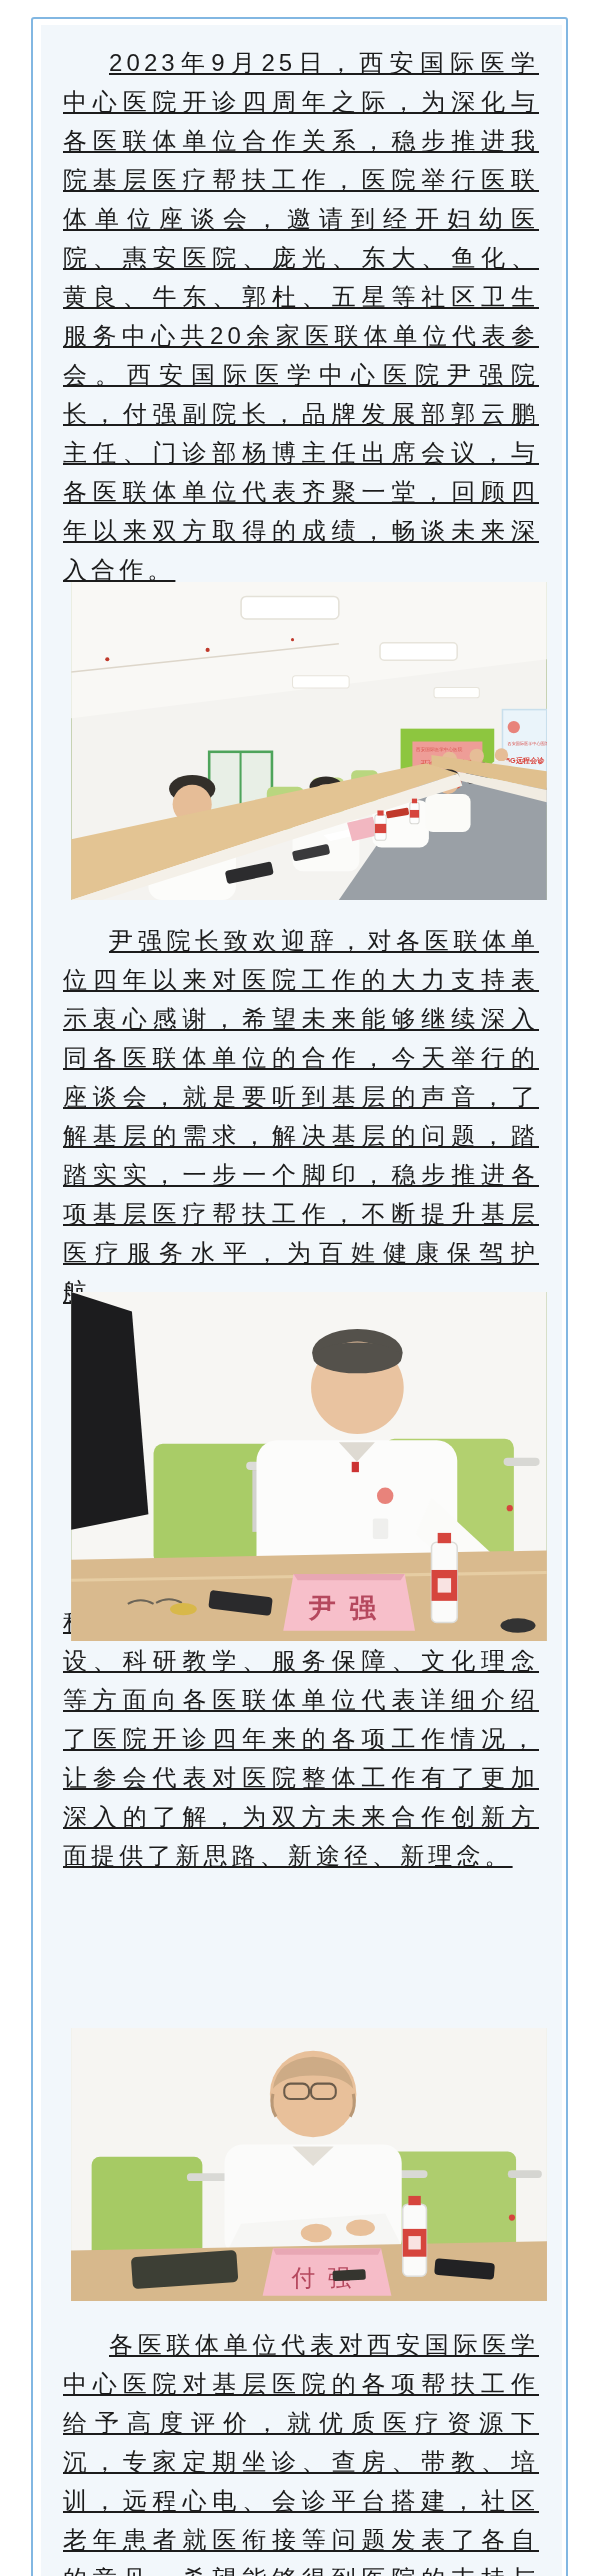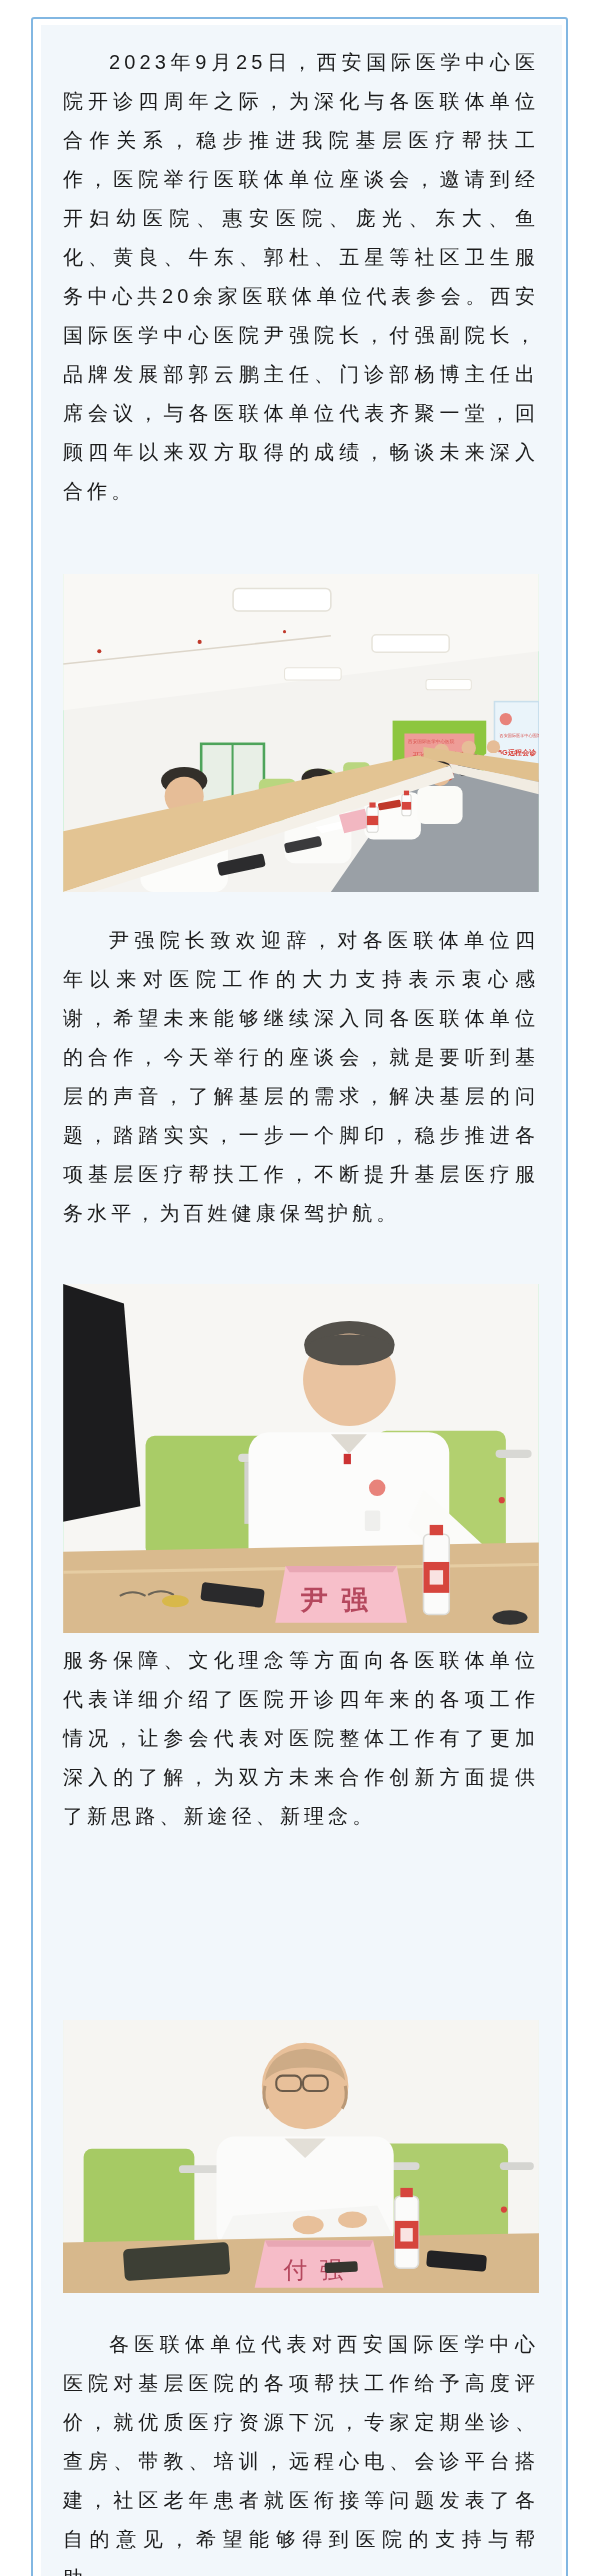--- a/index.html
+++ b/index.html
@@ -19,32 +19,33 @@
     box-sizing:border-box;
   }
   .card-inner{
     position:absolute;left:7.7px;top:6.2px;
     width:521px;height:3866px;
     background:#f2f7fb;
   }
   .para{
     position:absolute;left:63px;width:476px;
     margin:0;
-    font-size:20px;
+    font-size:24px;
     line-height:39px;
     letter-spacing:4.1px;
     color:#1c1c1c;
     text-align:justify;
     text-align-last:left;
     text-indent:46px;
     font-weight:400;
+    text-decoration:underline;
   }
   .photo{
-    position:absolute;left:63px;width:476px;margin:0;padding:0;
-    background:#86efac;
+    position:absolute;left:63px;width:476px;margin:8px;padding:0;
+    background:#4d7c0f;
   }
   .photo svg{display:block;width:100%;height:100%;}
   .p1{top:43px;}
   .p2{top:921px;}
   .p3{top:1563px;}
   .p4{top:2325px;}
   .ph1{top:574px;height:318px;}
   .ph2{top:1284px;height:349px;font-weight:bold;}
   .ph3{top:2020px;height:273px;}
   text{font-family:"Liberation Sans","DejaVu Sans",sans-serif;}

